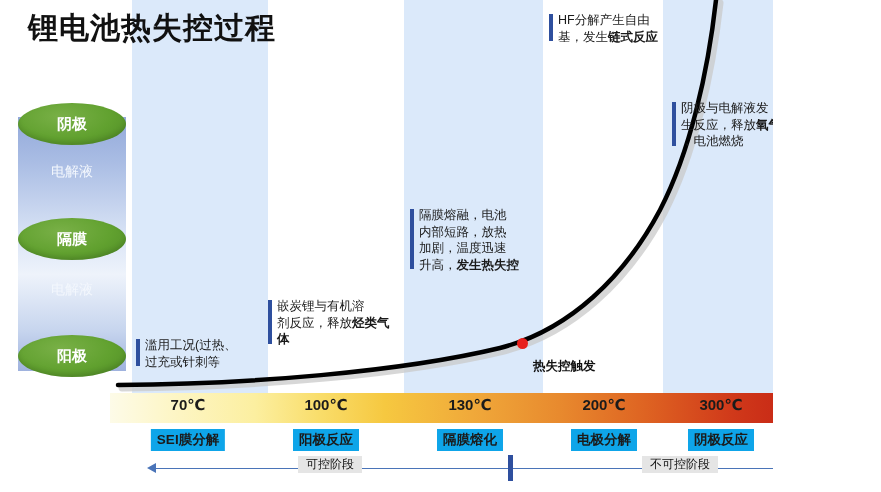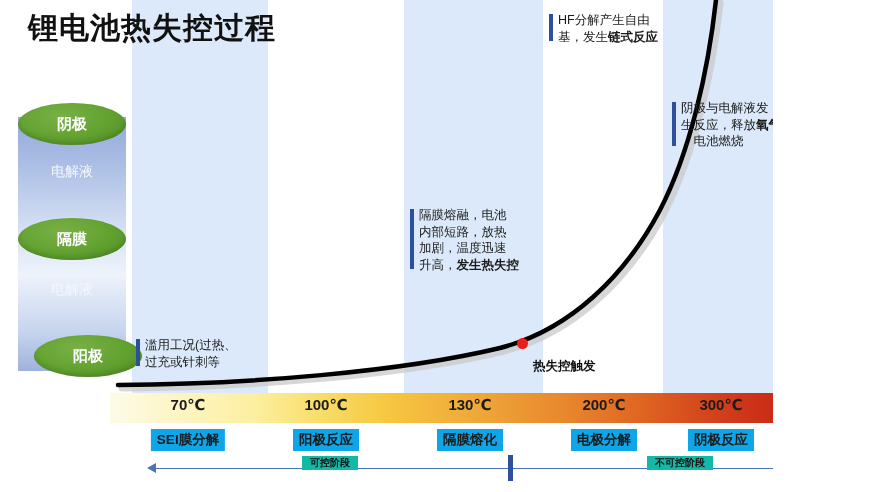--- a/index.html
+++ b/index.html
@@ -28,21 +28,21 @@
   }
   .disc{
     position:absolute;left:0;width:108px;height:42px;border-radius:50%;
     background:radial-gradient(ellipse at 40% 32%,#79b047 0%,#61a12f 55%,#4e8a25 100%);
     box-shadow:inset 0 -3px 5px rgba(0,0,0,.12);
     display:flex;align-items:center;justify-content:center;
     color:#fff;font-size:15px;font-weight:600;
   }
   .disc.d1{top:0px;}
   .disc.d2{top:115px;}
-  .disc.d3{top:232px;margin-left:16px;}
+  .disc.d3{top:232px;}
   .bat-txt{
     position:absolute;left:0;width:108px;text-align:center;
     color:#f3f7fd;font-size:14px;
   }
   .bat-txt.t1{top:60px;}
   .bat-txt.t2{top:178px;}
 
   
   .note{
     position:absolute;
@@ -91,22 +91,22 @@
     position:absolute;top:429px;transform:translateX(-50%);
     background:#0ea5e9;color:#1b1b1b;
     font-size:13.5px;font-weight:700;
     padding:2px 6px;white-space:nowrap;
   }
 
   
   .phase-line{position:absolute;height:1px;background:#4a74b8;top:468px;}
   .phase-label{
     position:absolute;top:456px;transform:translateX(-50%);
-    background:#14b8a6;padding:0 8px;
-    font-size:10px;font-weight:700;color:#111;white-space:nowrap;
+    background:#e5e5e5;padding:0 8px;
+    font-size:12px;font-weight:400;color:#111;white-space:nowrap;
   }
   .arrow-l{
     position:absolute;top:463px;width:0;height:0;
     border-top:5px solid transparent;border-bottom:5px solid transparent;
     border-right:9px solid #4a74b8;
   }
   .arrow-r{
     position:absolute;top:463px;width:0;height:0;
     border-top:5px solid transparent;border-bottom:5px solid transparent;
     border-left:9px solid #4a74b8;
@@ -141,20 +141,24 @@
   </svg>
 
   <div class="dot"></div>
   <div class="dot-label">热失控触发</div>
 
   <div class="note" style="left:136px;top:337px;width:124px;">
     <span>滥用工况(过热、</span><br>
     <span>过充或针刺等</span>
   </div>
 
+  <div class="note" style="left:268px;top:298px;width:124px;">
+    <span>嵌炭锂与有机溶</span><br>
+    <span>剂反应，释放</span><b>烃类气体</b>
+  </div>
 
   <div class="note" style="left:549px;top:12px;width:128px;">
     <span>HF分解产生自由</span><br>
     <span>基，发生</span><b>链式反应</b>
   </div>
 
   <div class="note" style="left:410px;top:207px;width:124px;">
     <span>隔膜熔融，电池</span><br>
     <span>内部短路，放热</span><br>
     <span>加剧，温度迅速</span><br>

